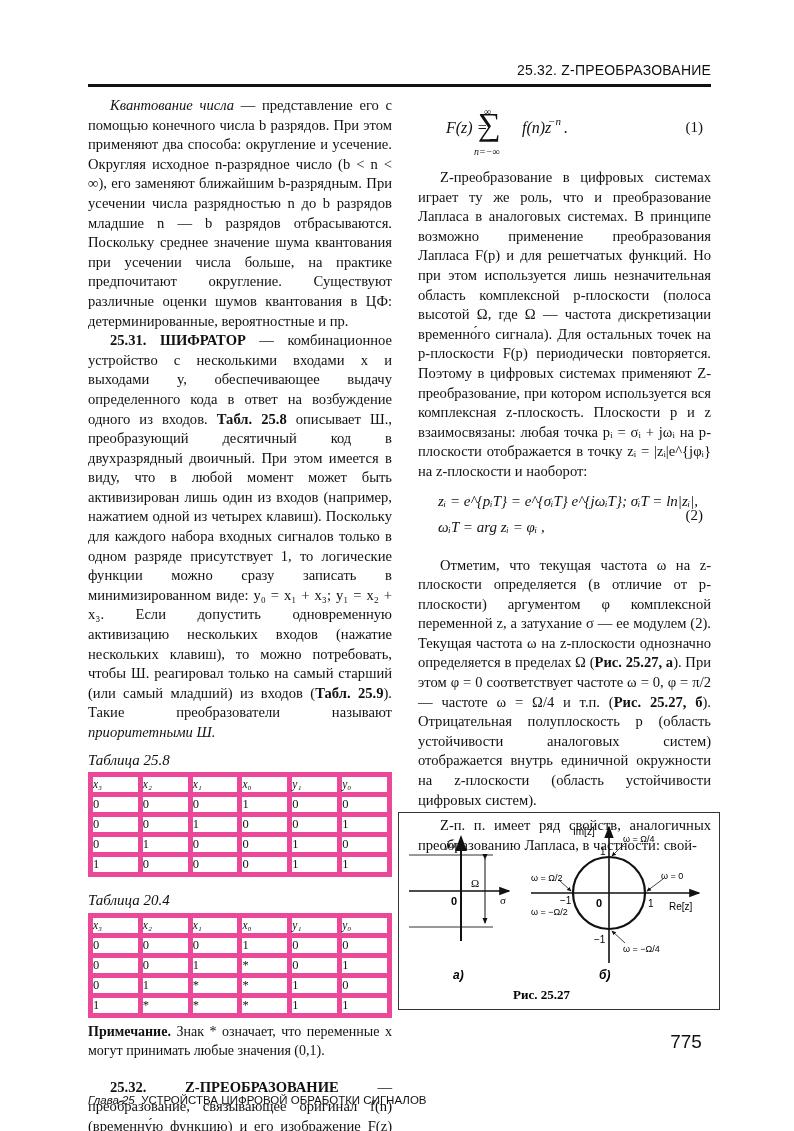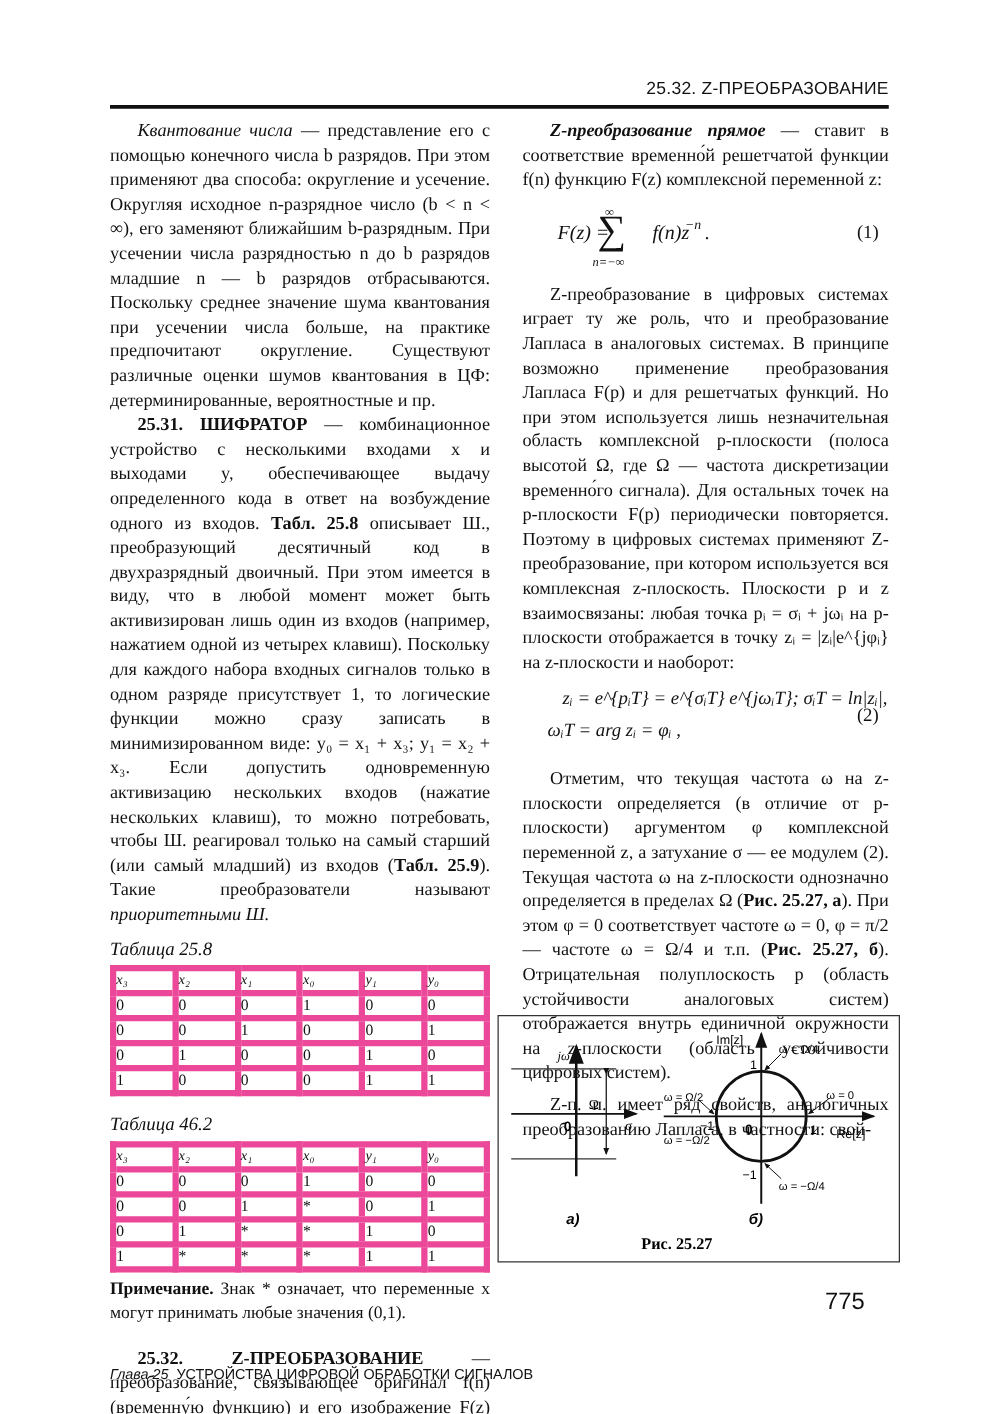--- a/index.html
+++ b/index.html
@@ -23,21 +23,21 @@
   table.tt tr.hrow th { border-bottom:2px solid #111; }
   table.tt .sep { border-right:2px solid #111; }
   .note { font-size:14px; line-height:19px; margin-top:4px; }
   .sec-gap { margin-top:18px; }
   .formula { position:relative; height:54px; margin:8px 0 10px 0; font-style:italic; font-size:16px; }
   .formula .eqno { position:absolute; right:8px; top:14px; font-style:normal; font-size:15px; }
   .formula2 { position:relative; height:60px; margin:6px 0 6px 0; font-size:15px; }
   .figure { position:absolute; left:398px; top:812px; width:320px; height:196px; border:1px solid #333; }
   .footer-left { position:absolute; left:88px; top:1094px; font-family:"Liberation Sans","DejaVu Sans",sans-serif; font-size:11.5px; }
   .footer-left .ch { font-style:italic; }
-  .page-num { position:absolute; left:660px; top:1031px; width:52px; text-align:left;
+  .page-num { position:absolute; left:660px; top:1031px; width:52px; text-align:center;
          font-family:"Liberation Sans","DejaVu Sans",sans-serif; font-size:19px; }
 </style>
 </head>
 <body>
 
 <div class="running-head">25.32. Z-ПРЕОБРАЗОВАНИЕ</div>
 <div class="head-rule"></div>
 
 <div class="col col-left">
   <p><i>Квантование числа</i><span> — представление его с помощью конечного числа b разрядов. При этом применяют два способа: округление и усечение. Округляя исходное n-разрядное число (b &lt; n &lt; ∞), его заменяют ближайшим b-разрядным. При усечении числа разрядностью n до b разрядов младшие n — b разрядов отбрасываются. Поскольку среднее значение шума квантования при усечении числа больше, на практике предпочитают  округление. Существуют различные оценки шумов квантования в ЦФ: детерминированные, вероятностные и пр.</span></p>
@@ -83,21 +83,21 @@
       <td>1</td>
           <td>0</td>
           <td>0</td>
           <td class="sep">0</td>
           <td>1</td>
           <td>1</td>
     </tr>
   </tbody>
     </table>
 
-  <div class="tcap" style="margin-top:14px">Таблица 46.2</div>
+  <div class="tcap" style="margin-top:14px">Таблица 20.4</div>
   <table class="tt">
     <tbody>
         <tr class="hrow">
       <th>x₃</th>
       <th>x₂</th>
       <th>x₁</th>
       <th class="sep">x₀</th>
       <th>y₁</th>
       <th>y₀</th>
     </tr>
@@ -135,37 +135,36 @@
     </tr>
   </tbody>
     </table>
 
   <div class="note"><b>Примечание.</b><span> Знак * означает, что переменные x могут принимать любые значения (0,1).</span></div>
 
   <p class="sec-gap"><b>25.32. Z-ПРЕОБРАЗОВАНИЕ</b><span> — преобразование, связывающее оригинал f(n) (временну́ю функцию) и его изображение F(z) (функцию комплексной переменной).</span></p>
 </div>
 
 <div class="col col-right">
-  <p><b><i>Z-преобразование прямое</i></b><span> — ставит в соответствие временно́й решетчатой функции f(n) функцию F(z) комплексной переменной z:</span></p>
 
   <div class="formula">
     <span style="position:absolute;left:28px;top:14px">F(z) =</span>
     <span style="position:absolute;left:66px;top:-2px;font-size:10px;font-style:normal">∞</span>
     <span style="position:absolute;left:60px;top:4px;font-size:32px;font-style:normal;line-height:32px">∑</span>
     <span style="position:absolute;left:56px;top:38px;font-size:10px">n=−∞</span>
     <span style="position:absolute;left:104px;top:14px">f(n)z</span>
     <span style="position:absolute;left:130px;top:8px;font-size:11px">−n</span>
     <span style="position:absolute;left:146px;top:14px">.</span>
     <span class="eqno">(1)</span>
   </div>
 
   <p><span>Z-преобразование в цифровых системах играет ту же роль, что и преобразование Лапласа в аналоговых системах. В принципе возможно применение преобразования Лапласа F(p) и для решетчатых функций. Но при этом используется лишь незначительная область комплексной p-плоскости (полоса высотой Ω, где Ω — частота дискретизации временно́го сигнала). Для остальных точек на p-плоскости F(p) периодически повторяется. Поэтому в цифровых системах применяют Z-преобразование, при котором используется вся комплексная z-плоскость. Плоскости p и z взаимосвязаны: любая точка pᵢ = σᵢ + jωᵢ на p-плоскости отображается в точку  zᵢ = |zᵢ|e^{jφᵢ}  на z-плоскости и наоборот:</span></p>
 
   <div class="formula2">
-    <div style="position:absolute;left:32px;top:4px;font-style:italic">zᵢ = e^{pᵢT} = e^{σᵢT} e^{jωᵢT};  σᵢT = ln|zᵢ|,</div>
+    <div style="position:absolute;left:20px;top:4px;font-style:italic">zᵢ = e^{pᵢT} = e^{σᵢT} e^{jωᵢT};  σᵢT = ln|zᵢ|,</div>
     <div style="position:absolute;left:20px;top:30px;font-style:italic">ωᵢT = arg zᵢ = φᵢ ,</div>
     <span style="position:absolute;right:8px;top:18px">(2)</span>
   </div>
 
 
   <p style="margin-top:8px"><span>Отметим, что текущая частота ω на z-плоскости определяется (в отличие от p-плоскости) аргументом φ комплексной переменной z, а затухание σ — ее модулем (2). Текущая частота ω на z-плоскости однозначно определяется в пределах Ω (</span><b>Рис. 25.27, а</b><span>). При этом φ = 0 соответствует частоте ω = 0, φ = π/2 — частоте ω = Ω/4 и т.п. (</span><b>Рис. 25.27, б</b><span>). Отрицательная полуплоскость p (область устойчивости аналоговых систем) отображается внутрь единичной окружности на z-плоскости (область устойчивости цифровых систем).</span></p>
 
   <p style="margin-top:6px"><span>Z-п. п. имеет ряд свойств, аналогичных преобразованию Лапласа, в частности: свой-</span></p>
 </div>
 

